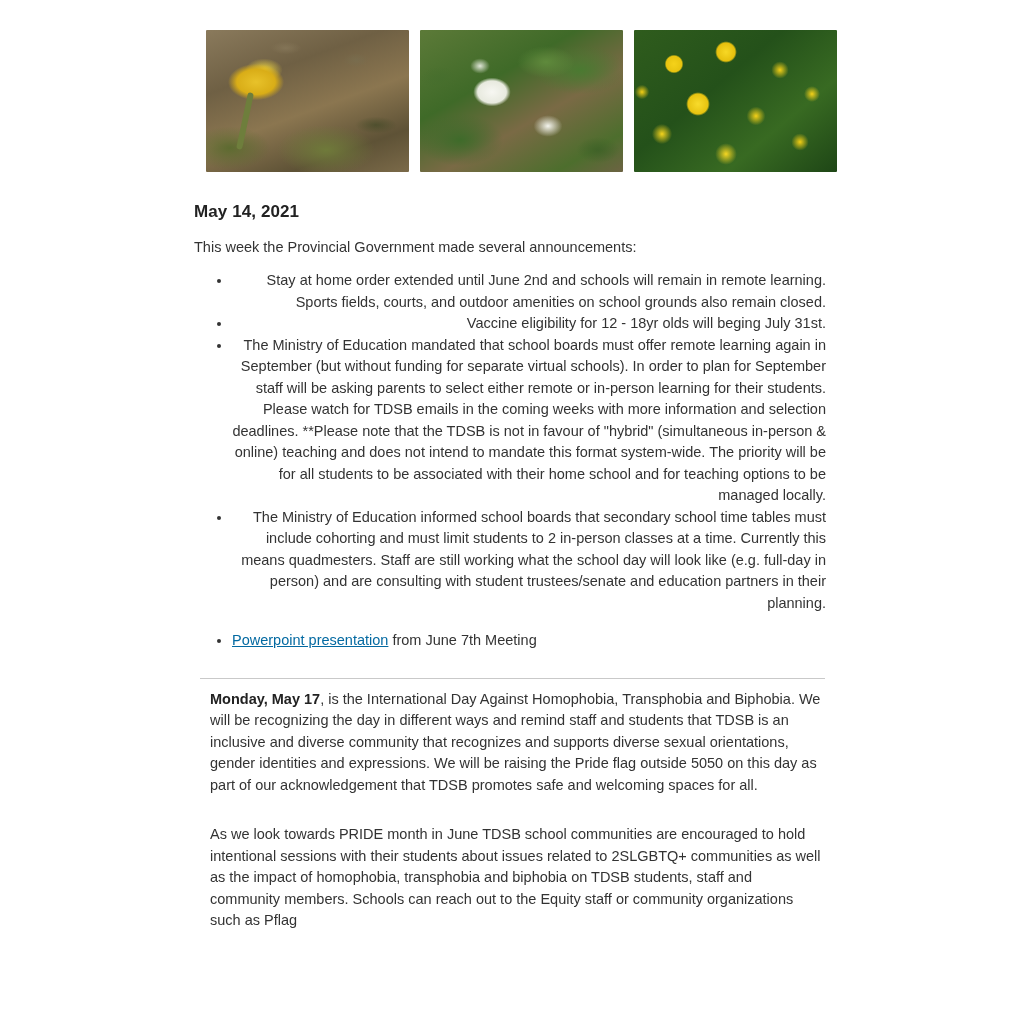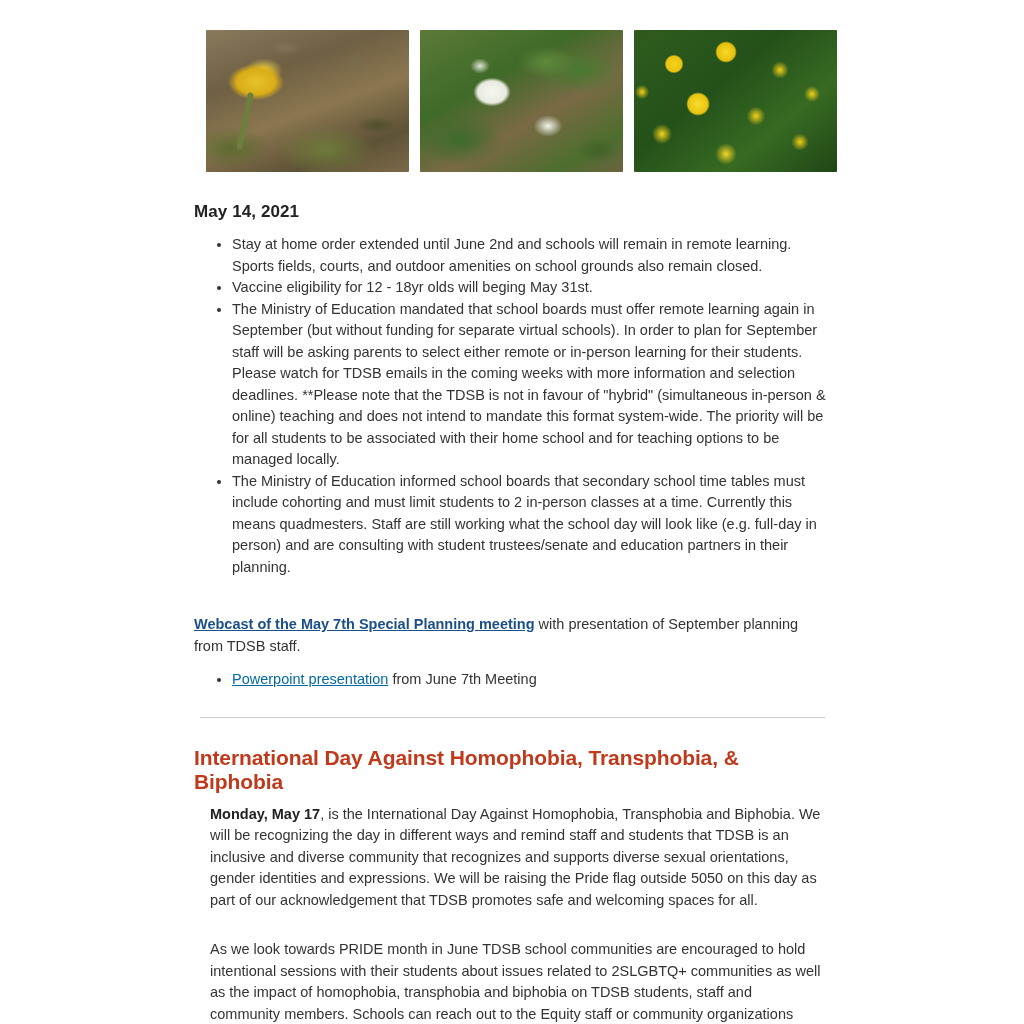--- a/index.html
+++ b/index.html
@@ -117,20 +117,21 @@
   p.lead {
     font-size: 14.5px;
     line-height: 22px;
     margin: 14px 0 0 0;
     color: #333333;
   }
   ul.bullets {
     margin: 12px 0 16px 0;
     padding-left: 38px;
     list-style: disc;
+    text-align: right;
   }
   ul.bullets li {
     font-size: 14.5px;
     line-height: 21.5px;
     color: #333333;
     margin-bottom: 0px;
   }
   .webcast-para {
     font-size: 14.5px;
     line-height: 21.5px;
@@ -191,36 +192,35 @@
   <div class="photo-strip">
     <div class="photo photo-trout-lily"></div>
     <div class="photo photo-trillium"></div>
     <div class="photo photo-marigold"></div>
   </div>
 
   <div class="content">
 
     <h1 class="date">May 14, 2021</h1>
 
+    <p class="lead">This week the Provincial Government made several announcements:</p>
 
     <ul class="bullets">
       <li>Stay at home order extended until June 2nd and schools will remain in remote learning. Sports fields, courts, and outdoor amenities on school grounds also remain closed.</li>
-      <li>Vaccine eligibility for 12 - 18yr olds will beging May 31st.</li>
+      <li>Vaccine eligibility for 12 - 18yr olds will beging July 31st.</li>
       <li>The Ministry of Education mandated that school boards must offer remote learning again in September (but without funding for separate virtual schools). In order to plan for September staff will be asking parents to select either remote or in-person learning for their students. Please watch for TDSB emails in the coming weeks with more information and selection deadlines. **Please note that the TDSB is not in favour of "hybrid" (simultaneous in-person &amp; online) teaching and does not intend to mandate this format system-wide. The priority will be for all students to be associated with their home school and for teaching options to be managed locally.</li>
       <li>The Ministry of Education informed school boards that secondary school time tables must include cohorting and must limit students to 2 in-person classes at a time. Currently this means quadmesters. Staff are still working what the school day will look like (e.g. full-day in person) and are consulting with student trustees/senate and education partners in their planning.</li>
     </ul>
 
-    <p class="webcast-para"><a class="link-bold" href="#">Webcast of the May 7th Special Planning meeting</a><span> with presentation of September planning from TDSB staff.</span></p>
 
     <ul class="sub-bullets">
       <li><a class="link-plain" href="#">Powerpoint presentation</a><span> from June 7th Meeting</span></li>
     </ul>
 
     <hr class="divider">
 
-    <h2 class="section-title">International Day Against Homophobia, Transphobia, &amp; Biphobia</h2>
 
     <p class="section-body"><span class="bold">Monday, May 17</span><span>, is the International Day Against Homophobia, Transphobia and Biphobia. We will be recognizing  the day in different ways and remind staff and students that TDSB is an inclusive and diverse community that recognizes and supports diverse sexual orientations, gender identities and expressions. We will be raising the Pride flag outside 5050 on this day as part of our acknowledgement that TDSB promotes safe and welcoming spaces for all.</span></p>
 
     <p class="section-body spaced"><span>As we look towards PRIDE month in June TDSB school communities are encouraged  to hold intentional sessions with their students about issues related to 2SLGBTQ+ communities as well as the impact of homophobia, transphobia and biphobia on TDSB students, staff and community members. Schools can reach out to the Equity staff  or community organizations such as Pflag </span></p>
 
   </div>
 </div>
 
 </body></html>

